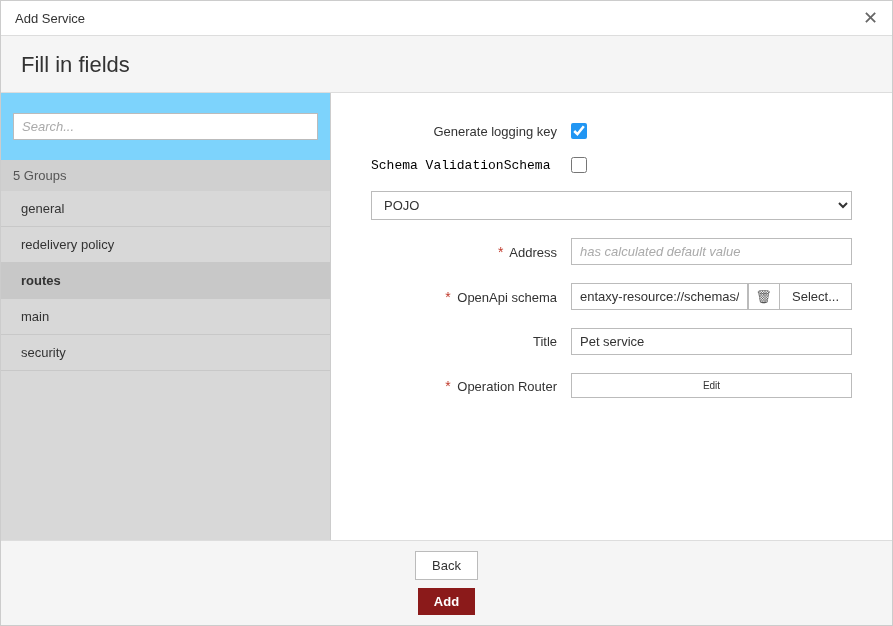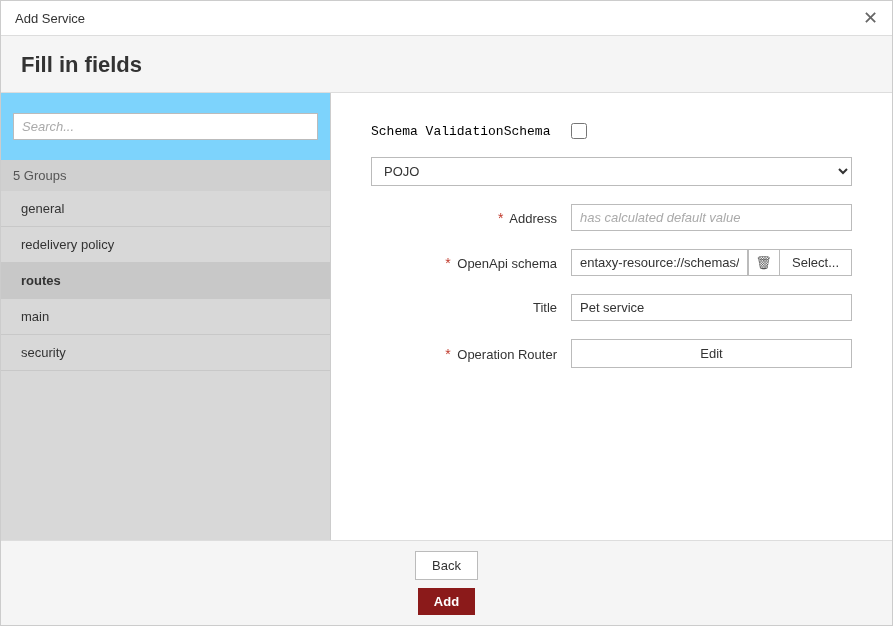--- a/index.html
+++ b/index.html
@@ -41,21 +41,21 @@
       color: #666;
       line-height: 1;
     }
     .page-title-bar {
       padding: 16px 20px 14px 20px;
       background: #f5f5f5;
       border-bottom: 1px solid #ddd;
     }
     .page-title {
       font-size: 22px;
-      font-weight: bold;
+      font-weight: normal;
       color: #333;
     }
     .content-area {
       display: flex;
       flex: 1;
       overflow: hidden;
     }
     .sidebar {
       width: 330px;
       background: #d8d8d8;
@@ -178,21 +178,21 @@
       cursor: pointer;
       font-size: 13px;
       color: #333;
     }
     .edit-btn {
       width: 100%;
       padding: 6px 12px;
       border: 1px solid #bbb;
       background: #fff;
       cursor: pointer;
-      font-size: 13px;
+      font-size: 10px;
       color: #333;
       text-align: center;
     }
     .dialog-footer {
       display: flex;
       justify-content: flex-end;
       align-items: center;
       padding: 10px 16px;
       border-top: 1px solid #ddd;
       background: #f5f5f5;
@@ -260,20 +260,26 @@
       <div class="nav-item">
         <span>main</span>
       </div>
       <div class="nav-item">
         <span>security</span>
       </div>
     </div>
 
     <div class="main-panel">
 
+      <div class="form-row">
+        <div class="form-label">Generate logging key</div>
+        <div class="form-control checkbox-wrapper">
+          <input type="checkbox" checked="" style="">
+        </div>
+      </div>
 
       <div class="form-row">
         <div class="label-multiline">
           <span>Schema Validation</span>
           <span>Schema</span>
         </div>
         <div class="form-control checkbox-wrapper">
           <input type="checkbox" style="">
         </div>
       </div>

